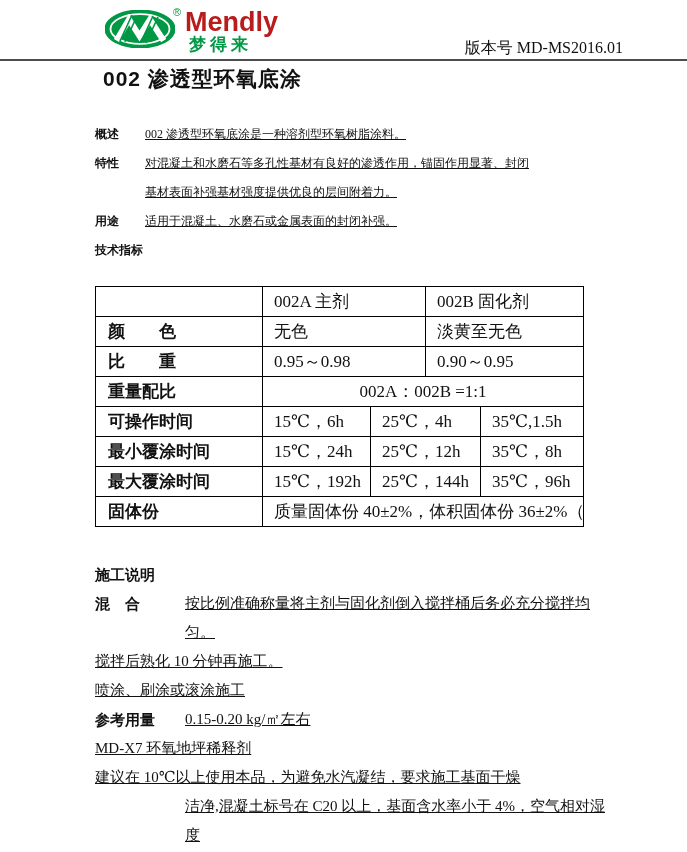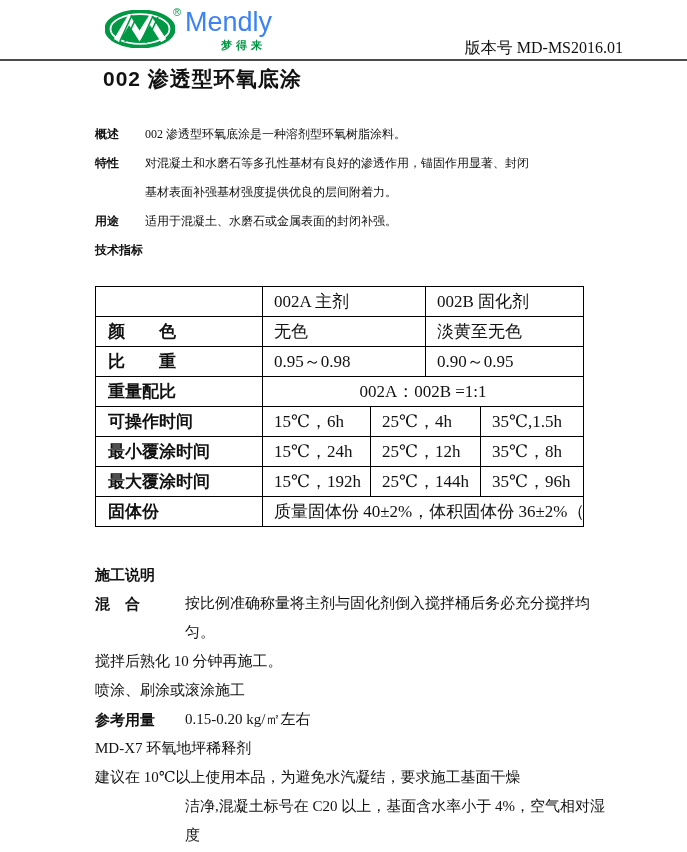--- a/index.html
+++ b/index.html
@@ -8,40 +8,40 @@
     position:relative; width:687px; height:852px; margin:0 auto;
     background:#ffffff; overflow:hidden;
     font-family:"Liberation Serif","DejaVu Serif",serif;
     color:#111;
   }
   
   .logo-block { position:absolute; left:105px; top:8px; width:230px; height:50px; }
   .logo-m { position:absolute; left:0; top:2px; width:70px; height:38px; }
   .reg-mark { position:absolute; left:68px; top:-2px; font-size:11px; color:#009845;
               font-family:"Liberation Sans",sans-serif; }
-  .brand-en { position:absolute; left:80px; top:0px; font-size:27px; font-weight:400;
-              color:#3b82f6; font-family:"Liberation Sans","DejaVu Sans",sans-serif;
+  .brand-en { position:absolute; left:80px; top:0px; font-size:27px; font-weight:700;
+              color:#b91c1c; font-family:"Liberation Sans","DejaVu Sans",sans-serif;
               letter-spacing:0px; line-height:28px; }
-  .brand-cn { position:absolute; left:116px; top:27px; font-size:11px; font-weight:700;
+  .brand-cn { position:absolute; left:84px; top:27px; font-size:17px; font-weight:700;
               color:#009845; font-family:"Liberation Sans","DejaVu Sans",sans-serif;
               letter-spacing:4px; line-height:20px; }
   .version { position:absolute; right:64px; top:38px; font-size:16px; color:#111;
              font-family:"Liberation Serif","DejaVu Serif",serif; }
   .rule { position:absolute; left:0; top:59px; width:687px; height:2px; background:#4d4d4d; }
   
   .page-title { position:absolute; left:103px; top:64px; font-size:21px; font-weight:700;
                 font-family:"Liberation Sans","DejaVu Sans",sans-serif; line-height:30px;
                 letter-spacing:1px; }
   
   .intro { position:absolute; left:95px; top:120px; width:505px; font-size:12px; }
   .line { display:flex; line-height:29px; }
   .lbl { font-family:"Liberation Sans","DejaVu Sans",sans-serif; font-weight:700; }
   .intro .lbl { flex:0 0 50px; }
   .intro .spacer { flex:0 0 50px; }
-  .txt { flex:1; }
+  .txt { flex:1;text-decoration:underline; }
   .heading-line { line-height:29px; }
   
   .tech-table { position:absolute; left:95px; top:286px; width:488px;
                 border-collapse:collapse; table-layout:fixed; font-size:17px; }
   .tech-table td { border:1px solid #000; height:30px; vertical-align:middle;
                    padding:0 0 0 12px; white-space:nowrap; overflow:hidden; }
   .tech-table td.rowlbl { font-family:"Liberation Sans","DejaVu Sans",sans-serif; font-weight:700; }
   .tech-table td.center { text-align:center; padding-left:0; }
   .tech-table td.val { padding-left:11px; }
   

